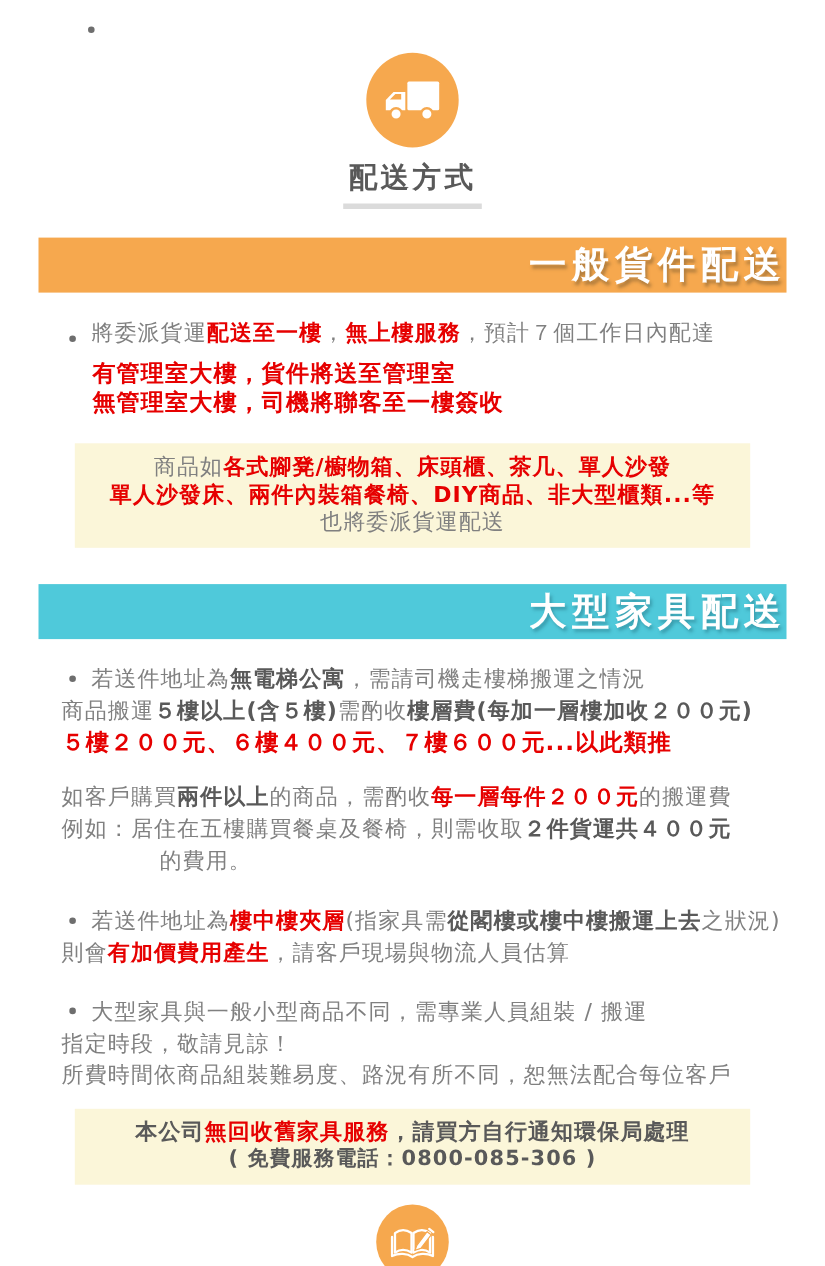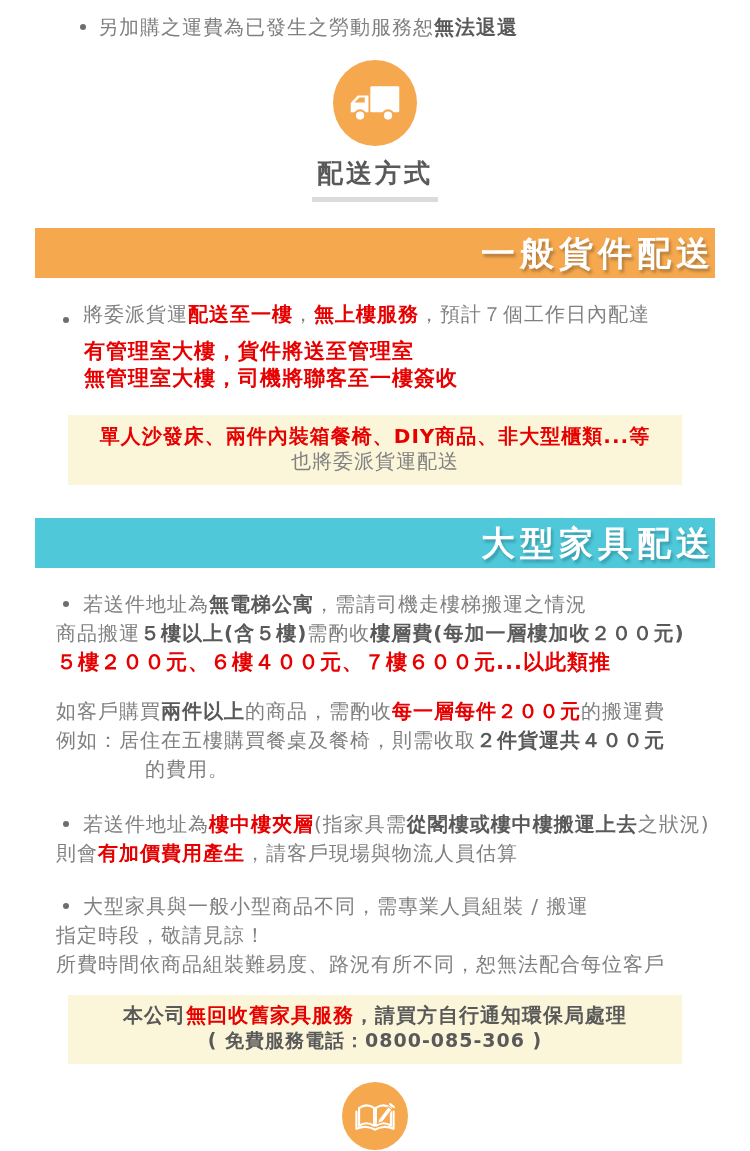--- a/index.html
+++ b/index.html
@@ -55,21 +55,20 @@
   .mt22{margin-top:22px;}.mt24{margin-top:24px;}.mt26{margin-top:26px;}
   .indent2{margin-left:145px;}
 </style>
 </head>
 <body>
 
 <div class="page">
 
   <div class="bullet-row intro">
     <span class="dot"></span>
-    <span class="txt"><span class="seg-g">另加購之運費為已發生之勞動服務恕</span><span class="seg-b">無法退還</span></span>
   </div>
 
   <div class="icon-header mt18">
     <div class="badge big">
       <svg width="56" height="56" viewBox="0 0 60 60" aria-hidden="true">
         <rect x="25" y="12" width="31" height="28" rx="1.5" fill="#ffffff"></rect>
         <path d="M23 22 L23 40 L4 40 L4 30 L11.5 22 Z" fill="#ffffff"></path>
         <path d="M8 29.5 L13.3 24 L19 24 L19 29.5 Z" fill="#f6a84e"></path>
         <circle cx="14" cy="43.5" r="5.6" fill="#ffffff" stroke="#f6a84e" stroke-width="2.4"></circle>
         <circle cx="44" cy="43.5" r="5.6" fill="#ffffff" stroke="#f6a84e" stroke-width="2.4"></circle>
@@ -82,20 +81,21 @@
   <div class="banner orange mt26">一般貨件配送</div>
 
   <div class="bullet-row mt22" style="margin-left:63px;align-items:center;">
     <span class="dot"></span>
     <span class="txt"><span class="seg-g">將委派貨運</span><span class="seg-r">配送至一樓</span><span class="seg-g">，</span><span class="seg-r">無上樓服務</span><span class="seg-g">，預計７個工作日內配達</span></span>
   </div>
   <div class="red-note"><span class="seg-r">有管理室大樓，貨件將送至管理室</span></div>
   <div class="red-note" style="margin-top:1px;"><span class="seg-r">無管理室大樓，司機將聯客至一樓簽收</span></div>
 
   <div class="note-box box1 mt24">
+    <div class="line"><span class="seg-g">商品如</span><span class="seg-r">各式腳凳/櫥物箱、床頭櫃、茶几、單人沙發</span></div>
     <div class="line"><span class="seg-r">單人沙發床、兩件內裝箱餐椅、DIY商品、非大型櫃類...等</span></div>
     <div class="line"><span class="seg-g">也將委派貨運配送</span></div>
   </div>
 
   <div class="banner cyan" style="margin-top:33px;">大型家具配送</div>
 
   <div class="bullet-row mt22" style="margin-left:63px;">
     <span class="dot"></span>
     <span class="txt"><span class="seg-g">若送件地址為</span><span class="seg-b">無電梯公寓</span><span class="seg-g">，需請司機走樓梯搬運之情況</span></span>
   </div>

